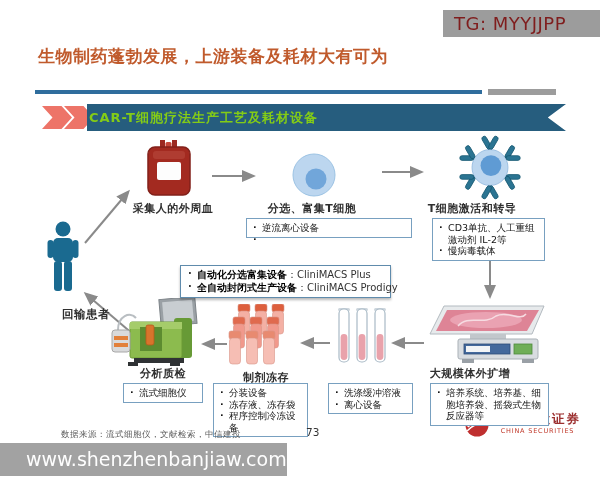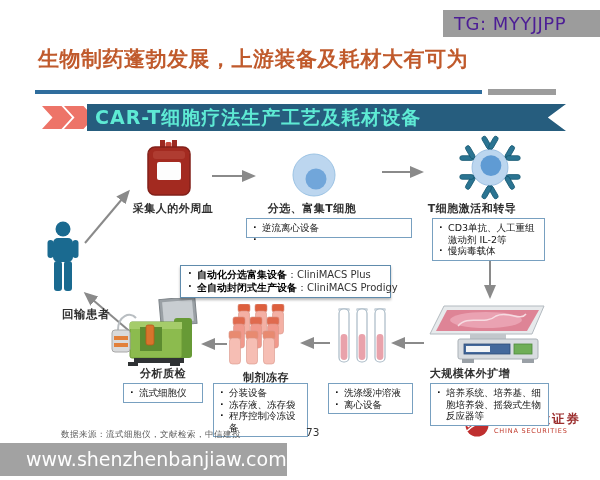--- a/index.html
+++ b/index.html
@@ -5,31 +5,31 @@
   * { box-sizing: border-box; margin: 0; padding: 0; }
   html,body { background:#ffffff; }
   #page {
     position: relative; width: 600px; height: 480px; background: #ffffff;
     overflow: hidden; font-family: "DejaVu Sans", "Liberation Sans", sans-serif;
   }
   .abs { position: absolute; }
 
   
   .tg-bar { left:443px; top:10px; width:157px; height:27px; background:#9c9c9c;
-    color:#4c1d95; font-size:18px; line-height:27px; padding-left:11px; letter-spacing:.5px; }
+    color:#7f1d1d; font-size:18px; line-height:27px; padding-left:11px; letter-spacing:.5px; }
   .site-bar { left:0; top:443px; width:287px; height:33px; background:#a2a2a2;
     color:#fefefe; font-size:19px; line-height:33px; padding-left:26px; }
 
   
-  .page-title { left:38px; top:45px; font-size:21px; font-weight:bold; color:#c05a2c; letter-spacing:.5px; }
+  .page-title { left:38px; top:45px; font-size:17px; font-weight:bold; color:#c05a2c; letter-spacing:.5px; }
   .rule-blue { left:35px; top:90px; width:447px; height:4px; background:#2f6d9d; }
   .rule-gray { left:488px; top:89px; width:68px; height:6px; background:#9c9c9c; }
 
   .ribbon { left:87px; top:104px; width:479px; height:27px; background:#265d7e; z-index:2;
-    color:#5eead4; font-size:19px; font-weight:bold; line-height:27px; padding-left:8px; letter-spacing:1px;
+    color:#84cc16; font-size:13px; font-weight:bold; line-height:27px; padding-left:2px; letter-spacing:1px;
     clip-path: polygon(0 0, 100% 0, 96.2% 50%, 100% 100%, 0 100%); }
   .chev { top:106px; width:30px; height:23px; background:#ed7468; z-index:1;
     clip-path: polygon(0 0, 65% 0, 100% 50%, 65% 100%, 0 100%, 35% 50%); }
   .chev1 { left:42px; } .chev2 { left:64px; }
 
   
   .step-label { font-weight:bold; color:#2f2f2f; font-size:11px; text-align:center; letter-spacing:.5px; white-space:nowrap; }
 
   
   .info-box { position:absolute; background:#fff; border:1.3px solid #78a0c0;
@@ -49,21 +49,21 @@
   .qc-box { left:123px; top:383px; width:80px; }
   .sort-box { left:246px; top:218px; width:166px; }
   .act-box { left:432px; top:218px; width:113px; }
 
   
   .src { left:61px; top:429px; font-size:8.5px; color:#5a5a5a; letter-spacing:.5px; }
   .pageno { left:306px; top:426px; font-size:10.5px; color:#333; }
 
   .logo { left:464px; top:412px; z-index:1; display:flex; align-items:flex-start; gap:4px; }
   .logo-zh { font-size:12.5px; font-weight:bold; color:#9c2f2f; letter-spacing:2px; line-height:14px; }
-  .logo-en { font-size:6.5px; color:#c0392b; letter-spacing:.8px; margin-top:1px; }
+  .logo-en { font-size:6.5px; color:#c0392b; letter-spacing:.8px; margin-top:1px;text-align:center; }
 
   svg { display:block; }
   .overlay { left:0; top:0; z-index:0; pointer-events:none; }
 </style>
 </head>
 <body>
 
 <div id="page">
 
   <svg class="abs overlay" width="600" height="480" viewBox="0 0 600 480">

